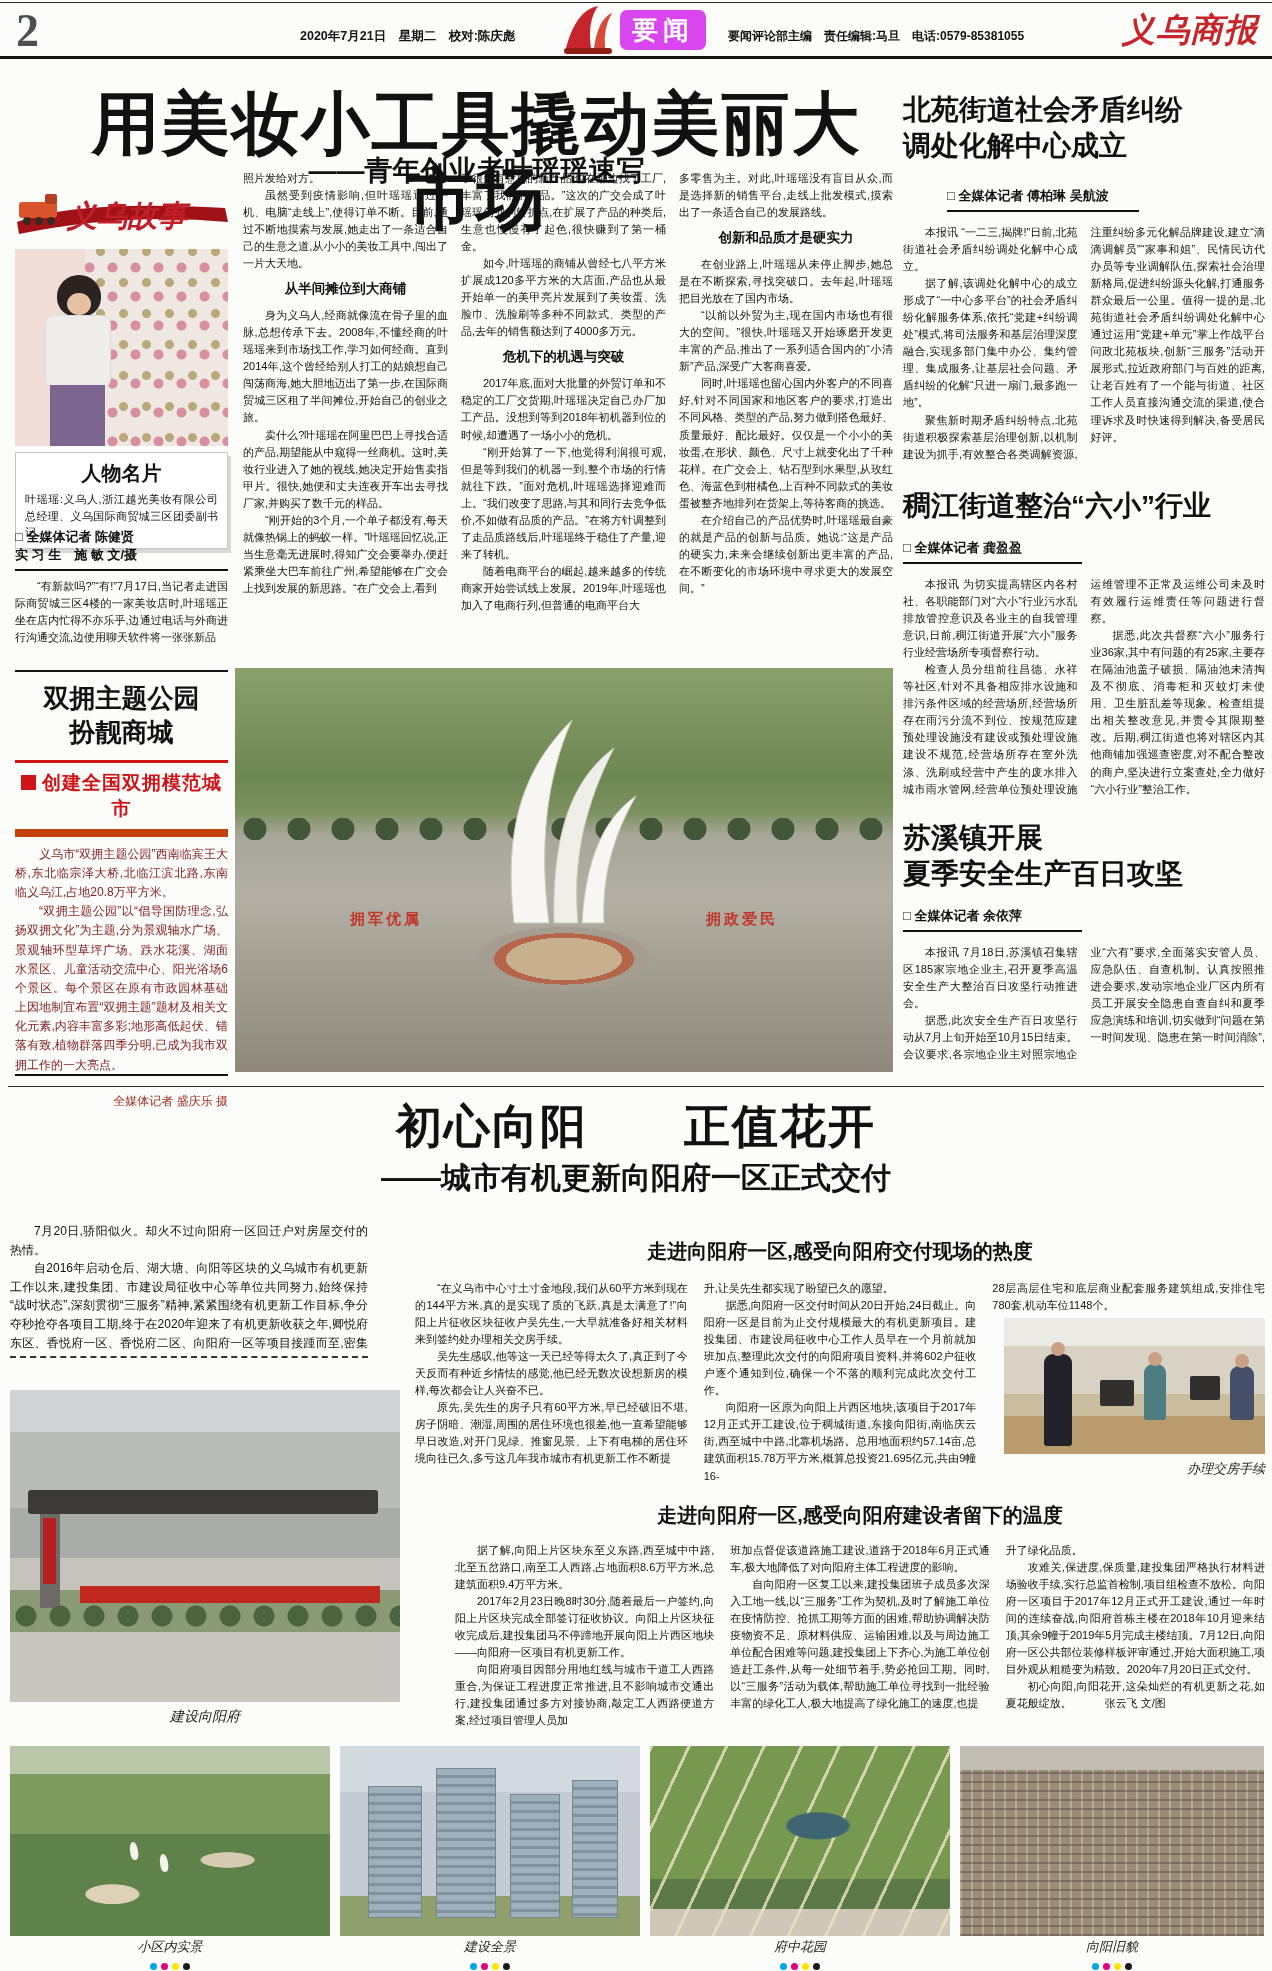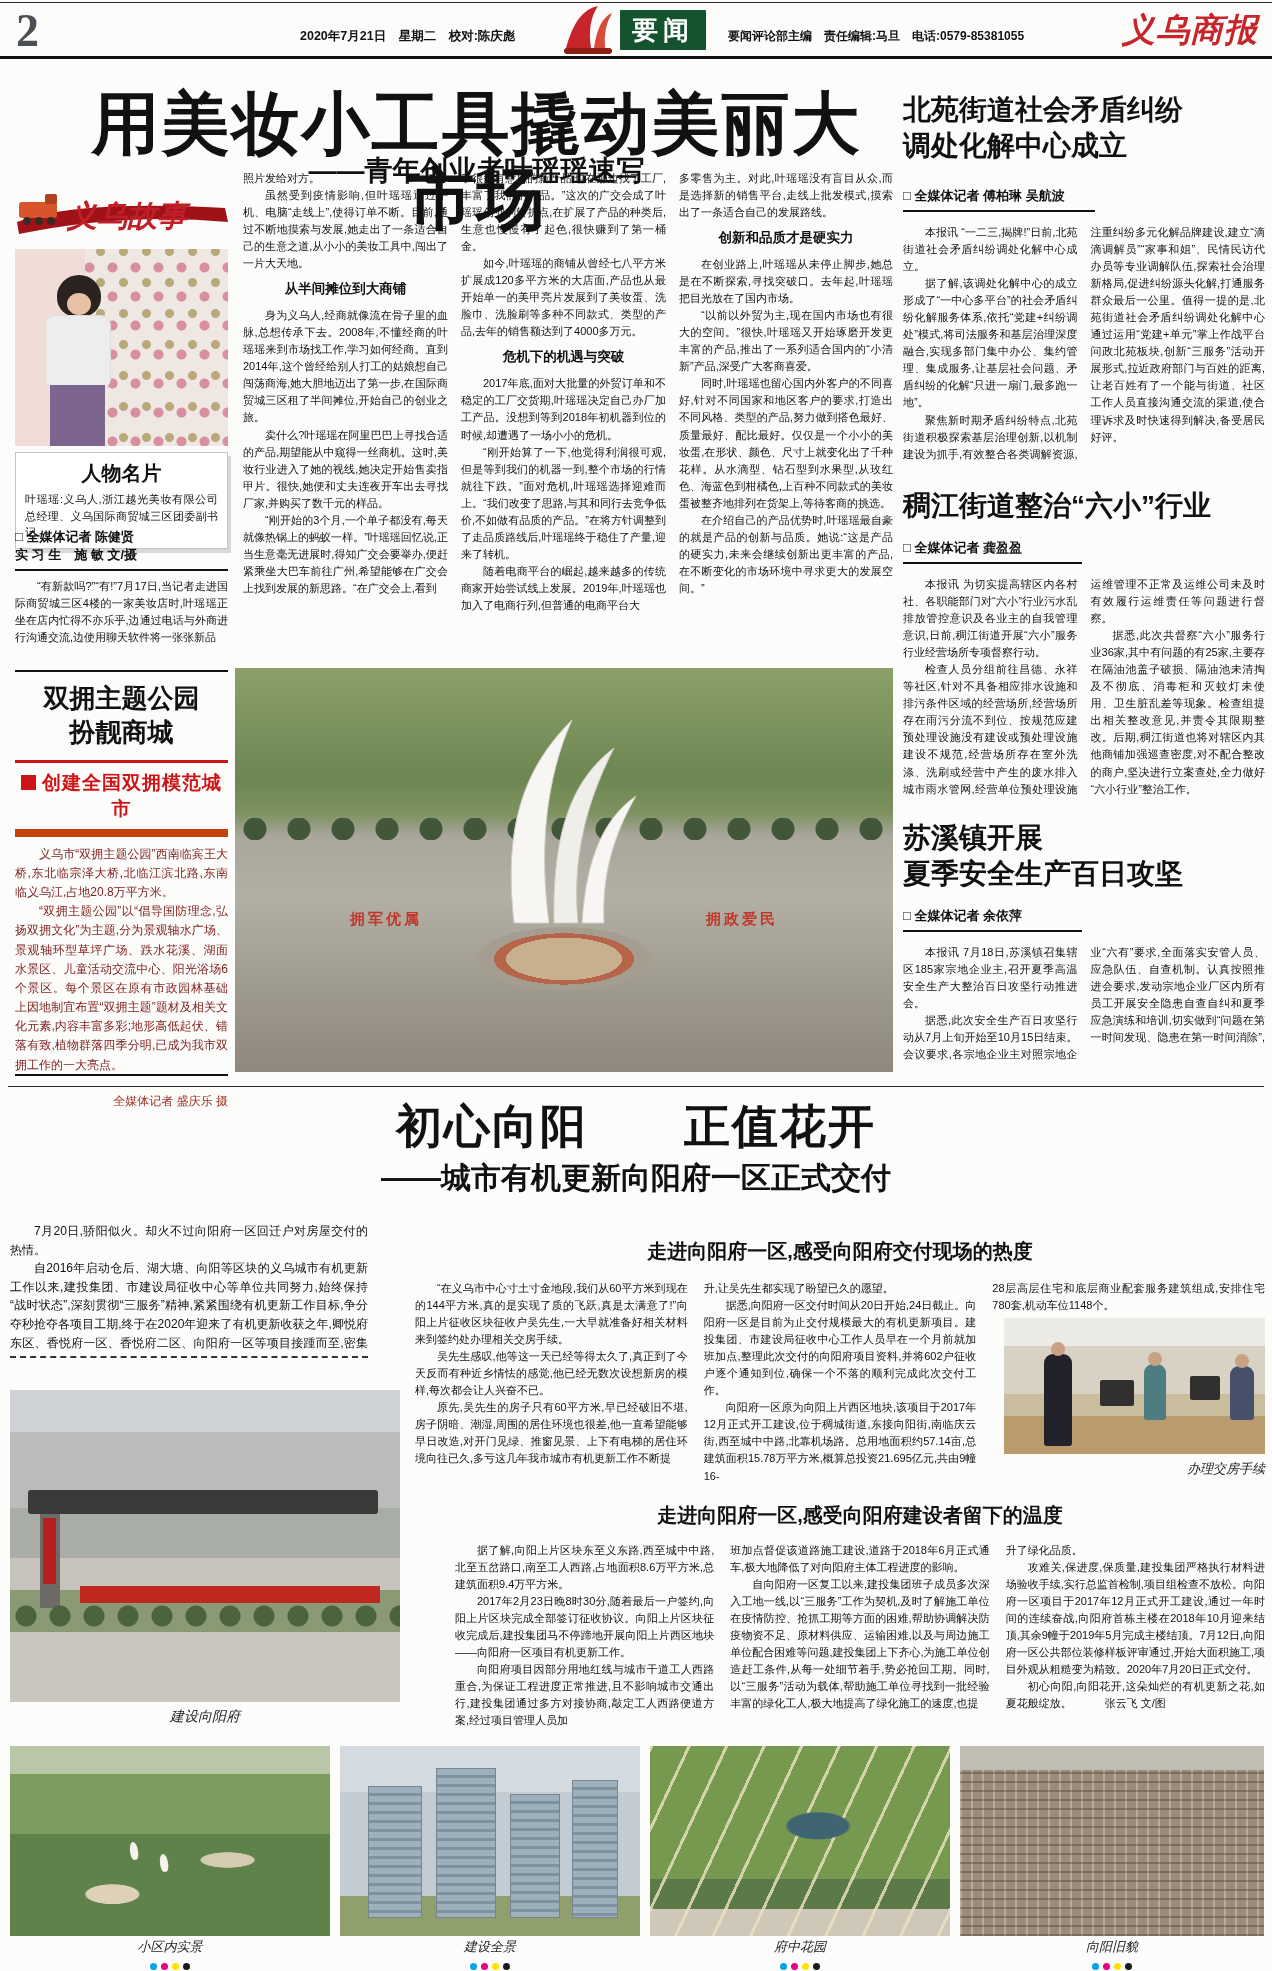--- a/index.html
+++ b/index.html
@@ -7,21 +7,21 @@
         font-family:"Liberation Sans",sans-serif;color:#111;overflow:hidden;}
   .abs{position:absolute;}
   p{margin:0;text-indent:2em;}
   p.cont{text-indent:0;}
   h4.subhead{margin:7px 0;text-align:center;font-size:13.5px;font-weight:bold;text-indent:0;}
   .body-txt{font-size:11px;line-height:1.55;text-align:justify;overflow:hidden;}
   .rule-thin{background:#2a2a2a;height:1px;}
   .rule-thick{background:#111;height:3px;}
   .hdr-small{font-size:12.5px;font-weight:bold;white-space:nowrap;}
   .page-num{font-family:"Liberation Serif",serif;font-size:46px;font-weight:bold;color:#4c5055;line-height:1;}
-  .badge-box{background:#14532d;color:#fff;border-radius:1px;width:86px;height:40px;
+  .badge-box{background:#d946ef;color:#fff;border-radius:7px;width:86px;height:40px;
              text-align:center;font-size:26px;font-weight:900;letter-spacing:5px;line-height:40px;}
   .masthead{font-family:"Liberation Serif",serif;font-style:italic;font-weight:bold;
             font-size:33px;color:#c5252b;letter-spacing:1px;white-space:nowrap;}
   .headline-1{font-size:68px;font-weight:900;text-align:center;letter-spacing:2px;line-height:1.1;}
   .subhead-1{font-size:28px;font-weight:bold;text-align:center;}
   .rt-title{font-size:28px;font-weight:900;line-height:1.3;}
   .byline{font-size:13px;font-weight:bold;border-bottom:2.5px solid #111;padding-bottom:5px;}
   .two-col{column-count:2;column-gap:13px;}
   .caption{font-family:"Liberation Serif",serif;font-style:italic;font-size:13px;color:#222;}
   .sy-block{border-top:2px solid #111;border-bottom:2px solid #111;}
@@ -159,30 +159,30 @@
       <h4 class="subhead">危机下的机遇与突破</h4>
       <p>2017年底,面对大批量的外贸订单和不稳定的工厂交货期,叶瑶瑶决定自己办厂加工产品。没想到等到2018年初机器到位的时候,却遭遇了一场小小的危机。</p>
       <p>“刚开始算了一下,他觉得利润很可观,但是等到我们的机器一到,整个市场的行情就往下跌。”面对危机,叶瑶瑶选择迎难而上。“我们改变了思路,与其和同行去竞争低价,不如做有品质的产品。”在将方针调整到了走品质路线后,叶瑶瑶终于稳住了产量,迎来了转机。</p>
       <p>随着电商平台的崛起,越来越多的传统商家开始尝试线上发展。2019年,叶瑶瑶也加入了电商行列,但普通的电商平台大</p>
     </div>
   <div class="abs body-txt" style="left:679px;top:170px;width:214px;height:492px;">
       <p class="cont">多零售为主。对此,叶瑶瑶没有盲目从众,而是选择新的销售平台,走线上批发模式,摸索出了一条适合自己的发展路线。</p>
       <h4 class="subhead">创新和品质才是硬实力</h4>
       <p>在创业路上,叶瑶瑶从未停止脚步,她总是在不断探索,寻找突破口。去年起,叶瑶瑶把目光放在了国内市场。</p>
       <p>“以前以外贸为主,现在国内市场也有很大的空间。”很快,叶瑶瑶又开始琢磨开发更丰富的产品,推出了一系列适合国内的“小清新”产品,深受广大客商喜爱。</p>
-      <p>同时,叶瑶瑶也留心国内外客户的不同喜好,针对不同国家和地区客户的要求,打造出不同风格、类型的产品,努力做到搭色最好、质量最好、配比最好。仅仅是一个小小的美妆蛋,在形状、颜色、尺寸上就变化出了千种花样。从水滴型、钻石型到水果型,从玫红色、海蓝色到柑橘色,上百种不同款式的美妆蛋被整齐地排列在货架上,等待客商的挑选。</p>
+      <p>同时,叶瑶瑶也留心国内外客户的不同喜好,针对不同国家和地区客户的要求,打造出不同风格、类型的产品,努力做到搭色最好、质量最好、配比最好。仅仅是一个小小的美妆蛋,在形状、颜色、尺寸上就变化出了千种花样。在广交会上、钻石型到水果型,从玫红色、海蓝色到柑橘色,上百种不同款式的美妆蛋被整齐地排列在货架上,等待客商的挑选。</p>
       <p>在介绍自己的产品优势时,叶瑶瑶最自豪的就是产品的创新与品质。她说:“这是产品的硬实力,未来会继续创新出更丰富的产品,在不断变化的市场环境中寻求更大的发展空间。”</p>
     </div>
 
   <div class="abs rt-title" style="left:903px;top:92px;width:362px;">
     <div>北苑街道社会矛盾纠纷</div>
     <div>调处化解中心成立</div>
   </div>
   <div class="abs" style="left:903px;top:186px;">
-    <span class="byline" style="display:inline-block;padding-right:30px;">□ 全媒体记者 傅柏琳 吴航波</span>
+    <span class="byline" style="display:inline-block;padding-right:30px;margin-left:44px;">□ 全媒体记者 傅柏琳 吴航波</span>
   </div>
   <div class="abs body-txt two-col" style="left:903px;top:224px;width:362px;height:246px;">
       <p>本报讯 “一二三,揭牌!”日前,北苑街道社会矛盾纠纷调处化解中心成立。</p>
       <p>据了解,该调处化解中心的成立形成了“一中心多平台”的社会矛盾纠纷化解服务体系,依托“党建+纠纷调处”模式,将司法服务和基层治理深度融合,实现多部门集中办公、集约管理、集成服务,让基层社会问题、矛盾纠纷的化解“只进一扇门,最多跑一地”。</p>
       <p>聚焦新时期矛盾纠纷特点,北苑街道积极探索基层治理创新,以机制建设为抓手,有效整合各类调解资源,注重纠纷多元化解品牌建设,建立“滴滴调解员”“家事和姐”、民情民访代办员等专业调解队伍,探索社会治理新格局,促进纠纷源头化解,打通服务群众最后一公里。值得一提的是,北苑街道社会矛盾纠纷调处化解中心通过运用“党建+单元”掌上作战平台问政北苑板块,创新“三服务”活动开展形式,拉近政府部门与百姓的距离,让老百姓有了一个能与街道、社区工作人员直接沟通交流的渠道,使合理诉求及时快速得到解决,备受居民好评。</p>
     </div>
 
   <div class="abs rt-title" style="left:903px;top:488px;width:362px;">
     <div>稠江街道整治“六小”行业</div>
   </div>

